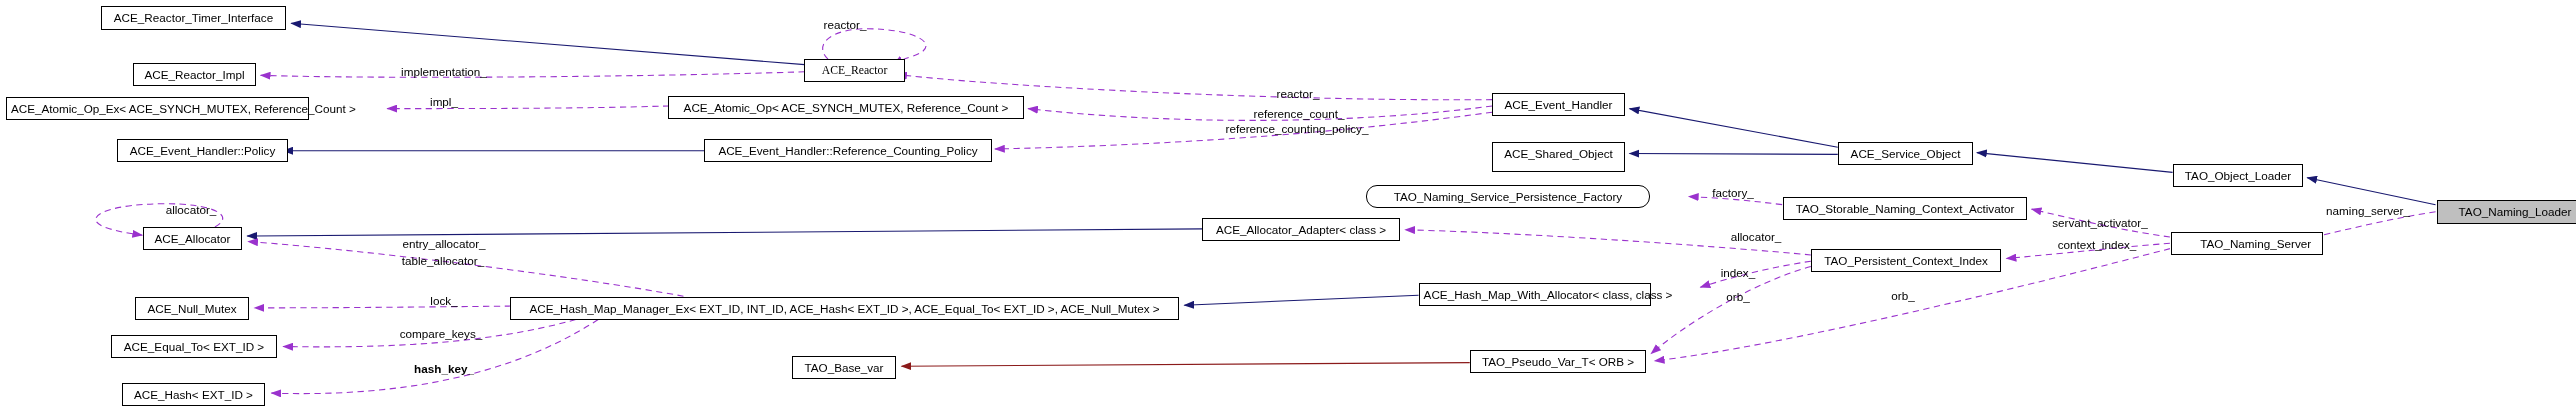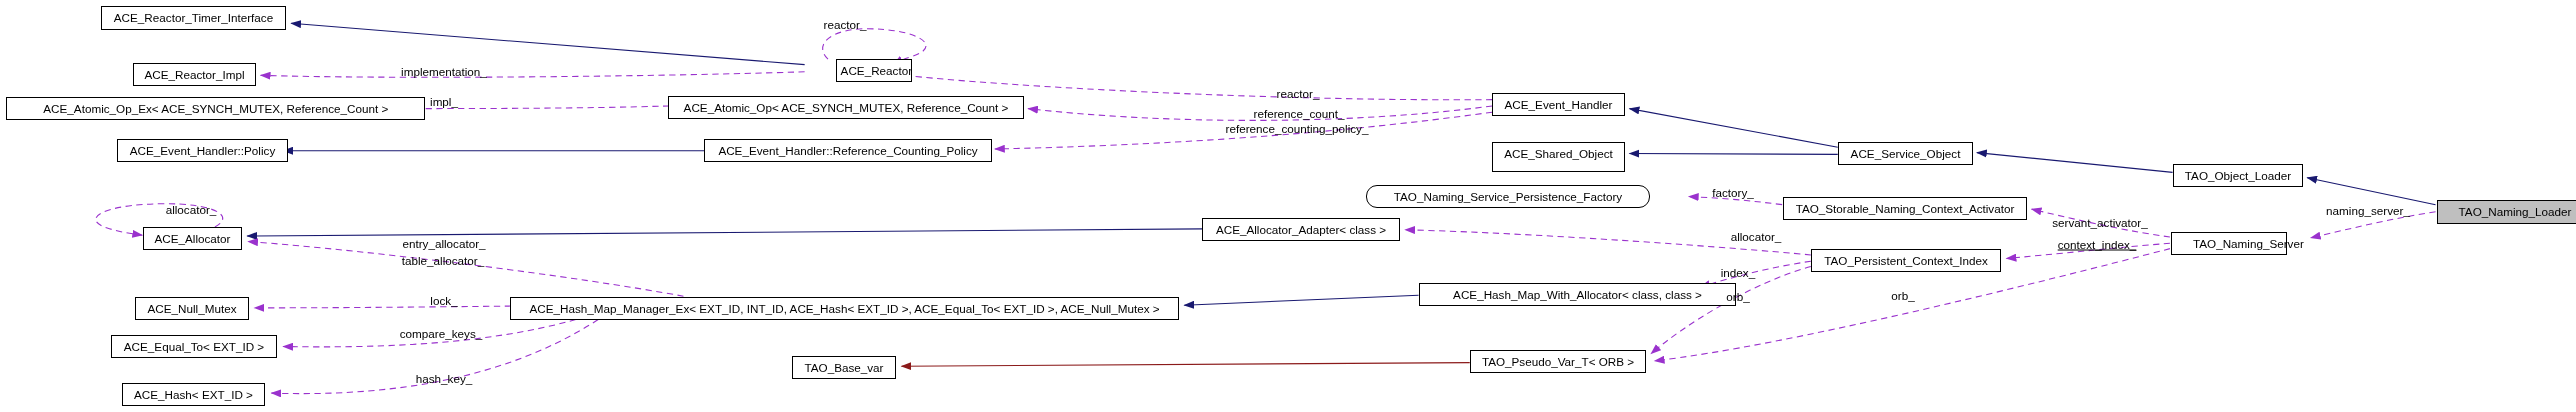--- a/index.html
+++ b/index.html
@@ -76,60 +76,60 @@
         <path d="M2416,271 C2365,275 2310,281 2234,288" fill="none" stroke="#9a32cd" stroke-width="1.2" stroke-dasharray="7,5" marker-end="url(#arr-use)"></path>
         <path d="M2016,291 C1975,297 1930,308 1893,320" fill="none" stroke="#9a32cd" stroke-width="1.2" stroke-dasharray="7,5" marker-end="url(#arr-use)"></path>
         <path d="M2016,297 C1950,315 1875,362 1838,394" fill="none" stroke="#9a32cd" stroke-width="1.2" stroke-dasharray="7,5" marker-end="url(#arr-use)"></path>
         <path d="M2416,277 C2270,315 1990,385 1842,402" fill="none" stroke="#9a32cd" stroke-width="1.2" stroke-dasharray="7,5" marker-end="url(#arr-use)"></path>
         <path d="M2712,236 C2665,243 2620,254 2573,265" fill="none" stroke="#9a32cd" stroke-width="1.2" stroke-dasharray="7,5" marker-end="url(#arr-use)"></path>
       </g>
   </svg>
   <div id="nodes-layer">
       <div class="node" style="left: 101px; top: 6.3px; width: 185px; height: 23.4px;">ACE_Reactor_Timer_Interface</div>
       <div class="node" style="left: 133px; top: 63px; width: 123px; height: 23.4px;">ACE_Reactor_Impl</div>
-      <div class="node" style="left: 6.3px; top: 97px; width: 419px; height: 23.4px;">ACE_Atomic_Op_Ex&lt; ACE_SYNCH_MUTEX, Reference_Count &gt;</div>
+      <div class="node" style="left: 6.3px; top: 97px; width: 303px; height: 23.4px;">ACE_Atomic_Op_Ex&lt; ACE_SYNCH_MUTEX, Reference_Count &gt;</div>
       <div class="node" style="left: 117px; top: 139px; width: 171px; height: 23.4px;">ACE_Event_Handler::Policy</div>
       <div class="node" style="left: 143px; top: 227px; width: 99px; height: 23.4px;">ACE_Allocator</div>
       <div class="node" style="left: 135px; top: 297px; width: 114px; height: 23.4px;">ACE_Null_Mutex</div>
       <div class="node" style="left: 111px; top: 335px; width: 166px; height: 23.4px;">ACE_Equal_To&lt; EXT_ID &gt;</div>
       <div class="node" style="left: 122px; top: 383px; width: 143px; height: 23.4px;">ACE_Hash&lt; EXT_ID &gt;</div>
-      <div class="node" style="left: 836px; top: 59px; width: 76px; height: 23.4px;">ACE_Reactor</div>
+      <div class="node" style="left: 804px; top: 59px; width: 101px; height: 23.4px; font-family: Liberation Serif, serif;">ACE_Reactor</div>
       <div class="node" style="left: 668px; top: 96px; width: 356px; height: 23.4px;">ACE_Atomic_Op&lt; ACE_SYNCH_MUTEX, Reference_Count &gt;</div>
       <div class="node" style="left: 704px; top: 139px; width: 288px; height: 23.4px;">ACE_Event_Handler::Reference_Counting_Policy</div>
       <div class="node" style="left: 1202px; top: 218px; width: 198px; height: 23.4px;">ACE_Allocator_Adapter&lt; class &gt;</div>
       <div class="node" style="left: 510px; top: 297px; width: 669px; height: 23.4px;">ACE_Hash_Map_Manager_Ex&lt; EXT_ID, INT_ID, ACE_Hash&lt; EXT_ID &gt;, ACE_Equal_To&lt; EXT_ID &gt;, ACE_Null_Mutex &gt;</div>
-      <div class="node" style="left: 1419px; top: 283px; width: 317px; height: 23.4px;">ACE_Hash_Map_With_Allocator&lt; class, class &gt;</div>
+      <div class="node" style="left: 1419px; top: 283px; width: 232px; height: 23.4px;">ACE_Hash_Map_With_Allocator&lt; class, class &gt;</div>
       <div class="node" style="left: 792px; top: 356px; width: 104px; height: 23.4px;">TAO_Base_var</div>
       <div class="node" style="left: 1470px; top: 350px; width: 176px; height: 23.4px;">TAO_Pseudo_Var_T&lt; ORB &gt;</div>
       <div class="node" style="left: 1492px; top: 93px; width: 133px; height: 23.4px;">ACE_Event_Handler</div>
       <div class="node" style="left: 1492px; top: 142px; width: 133px; height: 30px;">ACE_Shared_Object</div>
       <div class="node" style="left: 1838px; top: 142px; width: 135px; height: 23.4px;">ACE_Service_Object</div>
       <div class="node" style="left: 1366px; top: 185px; width: 284px; height: 23.4px; border-radius: 11px;">TAO_Naming_Service_Persistence_Factory</div>
       <div class="node" style="left: 1783px; top: 197px; width: 244px; height: 23.4px;">TAO_Storable_Naming_Context_Activator</div>
       <div class="node" style="left: 1811px; top: 249px; width: 190px; height: 23.4px;">TAO_Persistent_Context_Index</div>
       <div class="node" style="left: 2173px; top: 164px; width: 130px; height: 23.4px;">TAO_Object_Loader</div>
       <div class="node focus" style="left: 2437px; top: 200px; width: 156px; height: 24px;">TAO_Naming_Loader</div>
-      <div class="node" style="left: 2171px; top: 232px; width: 116px; height: 23.4px; padding-left: 21px;">TAO_Naming_Server</div>
+      <div class="node" style="left: 2171px; top: 232px; width: 152px; height: 23.4px; padding-left: 21px;">TAO_Naming_Server</div>
     </div>
   <div id="labels-layer">
       <span class="edge-label" style="left: 845px; top: 24px;">reactor_</span>
       <span class="edge-label" style="left: 444px; top: 71px;">implementation_</span>
       <span class="edge-label" style="left: 444px; top: 101px;">impl_</span>
       <span class="edge-label" style="left: 1298px; top: 93px;">reactor_</span>
       <span class="edge-label" style="left: 1299px; top: 113px;">reference_count_</span>
       <span class="edge-label" style="left: 1297px; top: 128px;">reference_counting_policy_</span>
       <span class="edge-label" style="left: 191px; top: 209px;">allocator_</span>
       <span class="edge-label" style="left: 444px; top: 243px;">entry_allocator_</span>
       <span class="edge-label" style="left: 443px; top: 260px;">table_allocator_</span>
       <span class="edge-label" style="left: 444px; top: 300px;">lock_</span>
       <span class="edge-label" style="left: 441px; top: 333px;">compare_keys_</span>
-      <span class="edge-label" style="left: 444px; top: 378px;">hash_key_</span>
+      <span class="edge-label" style="left: 444px; top: 368px; font-weight: bold;">hash_key_</span>
       <span class="edge-label" style="left: 1733px; top: 192px;">factory_</span>
       <span class="edge-label" style="left: 1756px; top: 236px;">allocator_</span>
       <span class="edge-label" style="left: 2100px; top: 222px;">servant_activator_</span>
-      <span class="edge-label" style="left: 2097px; top: 244px; text-decoration: underline;">context_index_</span>
+      <span class="edge-label" style="left: 2097px; top: 244px;">context_index_</span>
       <span class="edge-label" style="left: 1738px; top: 272px;">index_</span>
       <span class="edge-label" style="left: 1738px; top: 296px;">orb_</span>
       <span class="edge-label" style="left: 1903px; top: 295px;">orb_</span>
       <span class="edge-label" style="left: 2368px; top: 210px;">naming_server_</span>
     </div>
 </div>
 
 
 </body></html>

